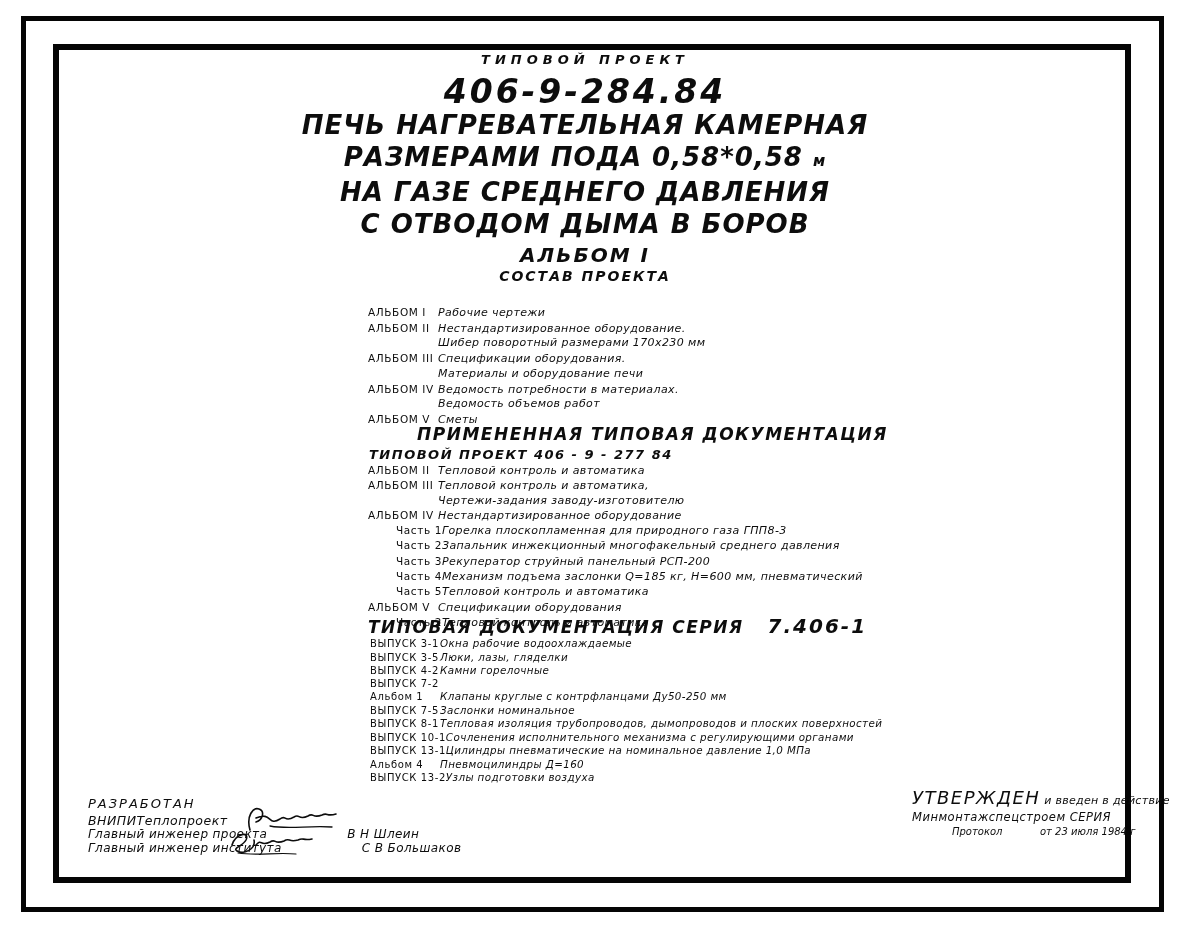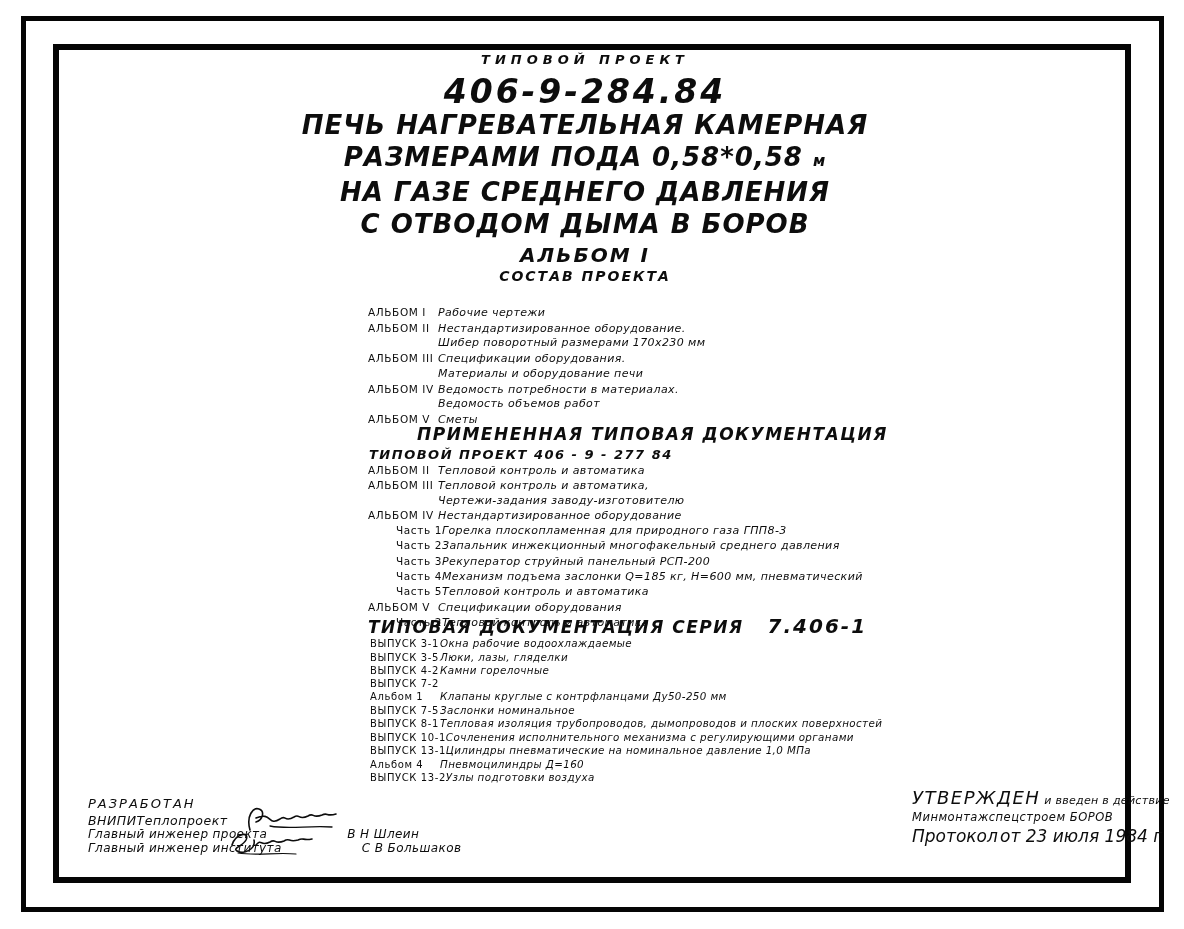--- a/index.html
+++ b/index.html
@@ -50,21 +50,21 @@
   .d-gap{flex:0 0 80px;}
   .sig{position:absolute;}
   #sig1{left:242px;top:803px;}
   #sig2{left:224px;top:829px;}
 
   
   #approved{position:absolute;left:912px;top:787px;width:220px;white-space:nowrap;}
   .a-line1{font-size:11px;font-style:italic;letter-spacing:0.3px;}
   .a-caps{font-size:18px;letter-spacing:1.5px;font-style:italic;}
   .a-line2{font-size:11.5px;font-style:italic;margin-top:2px;letter-spacing:0.5px;}
-  .a-line3{display:flex;font-size:17px;font-style:italic;margin-top:2px;}
+  .a-line3{display:flex;font-size:10px;font-style:italic;margin-top:2px;margin-left:40px;}
   .a-proto{flex:0 0 88px;}
 </style>
 </head>
 <body>
 
 <div id="screen">
   <div id="outer-frame" class="frame"></div>
   <div id="inner-frame" class="frame"></div>
 
   <div id="titleblock">
@@ -230,19 +230,19 @@
     <path d="M8,27 C4,13 11,4 17,6 C23,8 21,17 14,19 M14,15 C30,8 26,24 38,16 C44,11 42,20 52,14 C58,10 56,18 66,13 C72,9 70,16 80,12 C86,9 84,14 94,11" fill="none" stroke="#0d0d0d" stroke-width="1.6" stroke-linecap="round"></path>
     <path d="M28,23 C48,27 66,22 90,24" fill="none" stroke="#0d0d0d" stroke-width="1.3" stroke-linecap="round"></path>
   </svg>
   <svg id="sig2" class="sig" width="94" height="28" viewBox="0 0 94 28">
     <path d="M8,16 C12,4 26,2 22,11 C19,17 8,19 13,22 C20,26 32,20 30,11 M32,16 C38,9 36,18 46,13 C52,9 50,16 60,12 C66,8 64,14 74,11 C80,8 78,12 88,10" fill="none" stroke="#0d0d0d" stroke-width="1.6" stroke-linecap="round"></path>
     <path d="M14,24 C34,27 52,23 72,25" fill="none" stroke="#0d0d0d" stroke-width="1.2" stroke-linecap="round"></path>
   </svg>
 
   <div id="approved">
     <div class="a-line1"><span class="a-caps">УТВЕРЖДЕН</span> <span>и введен в действие</span></div>
-    <div class="a-line2">Минмонтажспецстроем БОРОВ</div>
+    <div class="a-line2">Минмонтажспецстроем СЕРИЯ</div>
     <div class="a-line3">
         <span class="a-proto">Протокол</span>
         <span>от 23 июля 1984 г</span>
       </div>
   </div>
 </div>
 
 </body></html>

